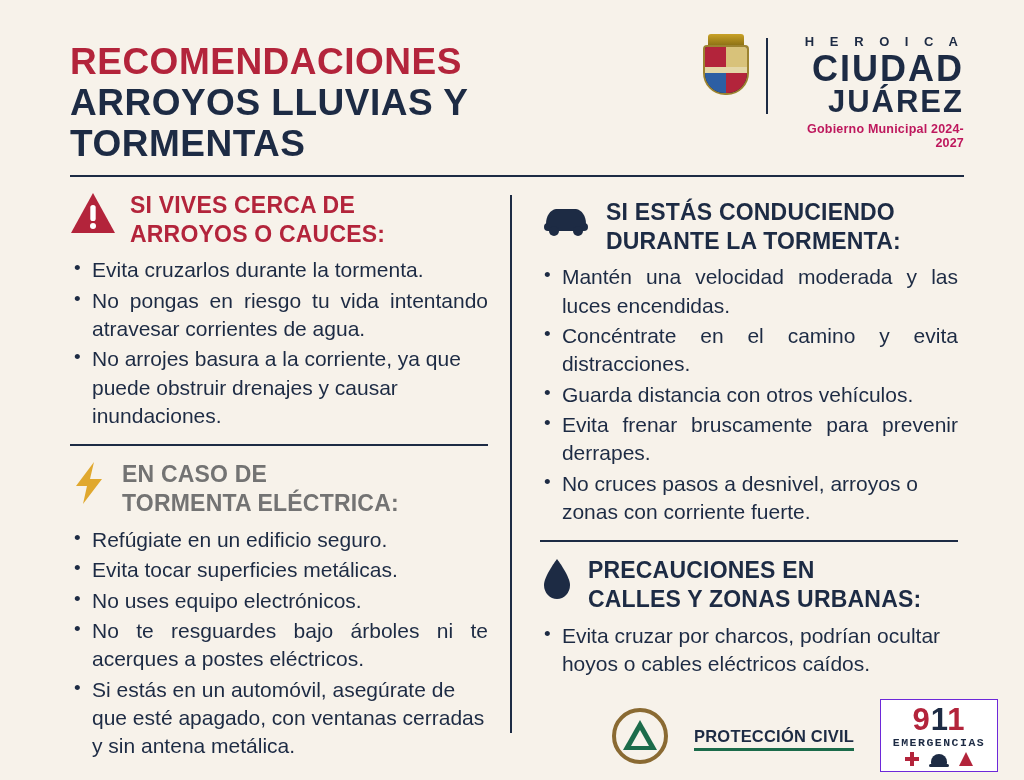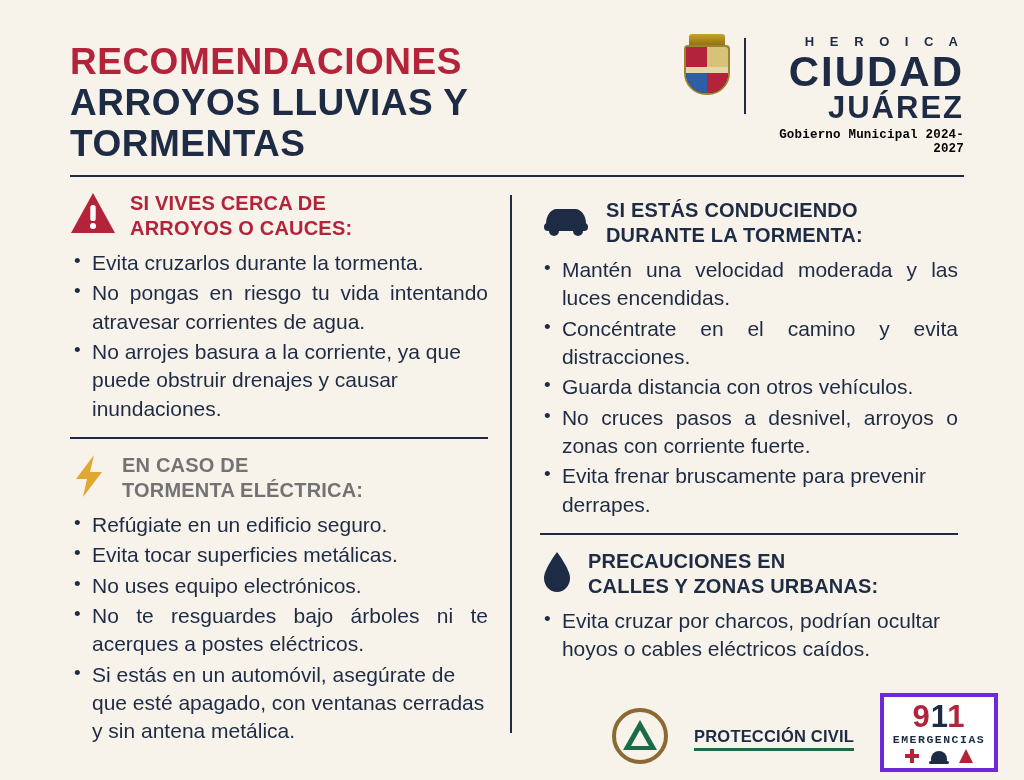--- a/index.html
+++ b/index.html
@@ -93,40 +93,39 @@
   }
   .brand-text { text-align: right; }
   .brand-heroica {
     font-size: 13px;
     letter-spacing: 6px;
     font-weight: bold;
     color: #1d2b44;
     line-height: 1.3;
   }
   .brand-ciudad {
-    font-size: 42px;
+    font-size: 36px;
     font-weight: bold;
     letter-spacing: 2px;
     color: #1d2b44;
     line-height: 0.98;
   }
   .brand-juarez {
     font-size: 31px;
     font-weight: bold;
     letter-spacing: 2px;
     color: #1d2b44;
     line-height: 1.0;
   }
   .brand-gob {
     font-size: 12.5px;
     font-weight: bold;
-    color: #000000;
+    color: #be185d;
     margin-top: 5px;
     letter-spacing: 0.2px;
-    font-family: Liberation Mono, monospace;
   }
   .header-rule {
     height: 2px;
     background: #1d2b44;
     margin: 10px 30px 0 40px;
   }
 
   
   .columns {
     display: flex;
@@ -144,21 +143,21 @@
   }
 
   .section { margin-bottom: 6px; }
   .sec-head {
     display: flex;
     align-items: flex-start;
     gap: 14px;
     margin-bottom: 8px;
   }
   .sec-title {
-    font-size: 20px;
+    font-size: 23px;
     font-weight: bold;
     line-height: 1.25;
     letter-spacing: 0.2px;
   }
   .sec-title.red { color: #b3243b; }
   .sec-title.navy { color: #1d2b44; }
   .sec-title.gold { color: #737373; }
 
   .icon { flex: none; }
 
@@ -246,21 +245,21 @@
   .pc-line2 {
     font-size: 16.5px;
     font-weight: bold;
     color: #1d2b44;
     text-align: center;
     padding-top: 3px;
   }
   .em-logo {
     width: 118px;
     background: #ffffff;
-    border: 4px solid #6d28d9;
+    border: 1px solid #6d28d9;
     padding: 4px 6px 5px 6px;
     text-align: center;
   }
   .em-911 {
     font-size: 31px;
     font-weight: bold;
     letter-spacing: 1px;
     line-height: 1;
   }
   .em-911 .d1 { color: #b3243b; }
@@ -413,22 +412,22 @@
           </span>
           <div>
             <div class="sec-title navy">SI ESTÁS CONDUCIENDO</div>
             <div class="sec-title navy">DURANTE LA TORMENTA:</div>
           </div>
         </div>
         <ul class="bullets">
           <li>Mantén una velocidad moderada y las luces encendidas.</li>
           <li>Concéntrate en el camino y evita distracciones.</li>
           <li>Guarda distancia con otros vehículos.</li>
+          <li>Evita frenar bruscamente para prevenir derrapes.</li>
           <li>No cruces pasos a desnivel, arroyos o zonas con corriente fuerte.</li>
-          <li>Evita frenar bruscamente para prevenir derrapes.</li>
         </ul>
       </div>
 
       <div class="hr-thin"></div>
 
       <div class="section">
         <div class="sec-head">
           <span class="icon">
             <svg width="34" height="46" viewBox="0 0 34 46">
               <path d="M17 3 C17 3 30 20 30 29 C30 37 24 43 17 43 C10 43 4 37 4 29 C4 20 17 3 17 3 Z" fill="#1d2b44"></path>

